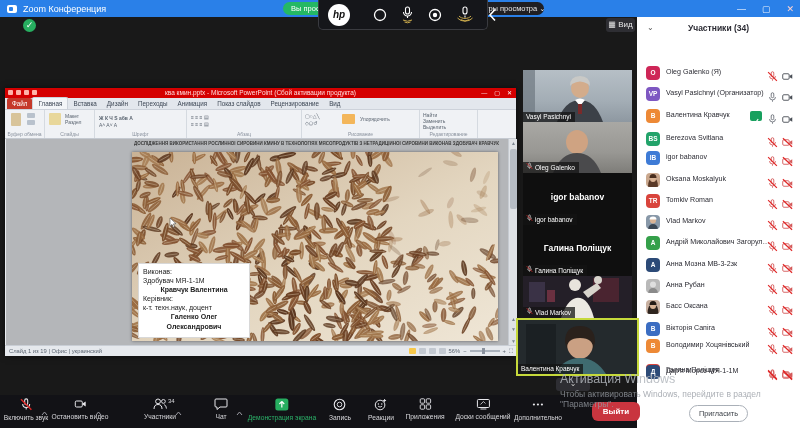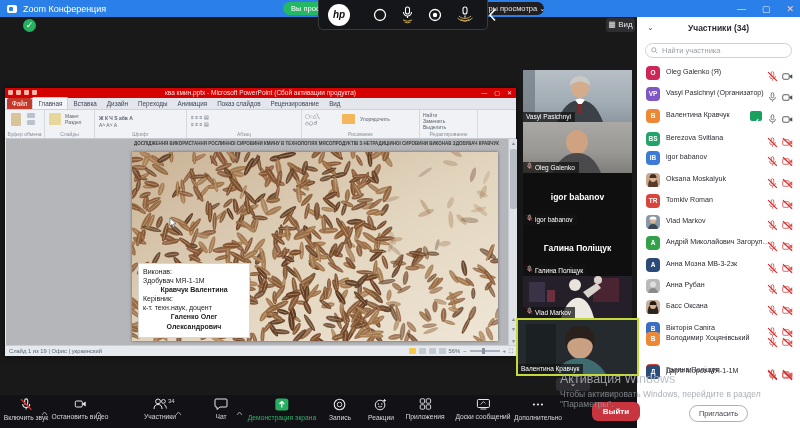--- a/index.html
+++ b/index.html
@@ -1496,27 +1496,20 @@
   </div>
 
   <div id="filmstrip"></div>
   <div class="abs" id="strip-collapse">⌄</div>
 
   <div class="abs" id="panel">
     <div id="panel-header">
       <span class="chev">⌄</span>
       <div class="ttl">Участники (34)</div>
     </div>
-    <div id="search">
-      <svg class="mag" viewBox="0 0 10 10">
-          <circle cx="4" cy="4" r="3" fill="none" stroke="#9aa0a8" stroke-width="1.2"></circle>
-          <line x1="6.3" y1="6.3" x2="9" y2="9" stroke="#9aa0a8" stroke-width="1.2"></line>
-        </svg>
-      <span>Найти участника</span>
-    </div>
     <div id="plist">
         <div class="prow" style="top: 46px;">
           <span class="av" style="background:#CE2657">O</span>
           <span class="nm">Oleg Galenko (Я)</span>
           <span class="ic mic"><svg width="11" height="11" viewBox="0 0 12 12">
               <rect x="4.6" y="0.8" width="2.8" height="5.4" rx="1.4" fill="none" stroke="#D45B5B" stroke-width="1"></rect>
               <path d="M2.8 5.5 a3.2 3.2 0 0 0 6.4 0" fill="none" stroke="#D45B5B" stroke-width="1"></path>
               <line x1="6" y1="9" x2="6" y2="10.6" stroke="#D45B5B" stroke-width="1"></line>
               <line x1="1.2" y1="1.2" x2="10.8" y2="10.8" stroke="#E02828" stroke-width="1.3"></line>
             </svg></span>
@@ -1716,21 +1709,21 @@
               <path d="M2.8 5.5 a3.2 3.2 0 0 0 6.4 0" fill="none" stroke="#D45B5B" stroke-width="1"></path>
               <line x1="6" y1="9" x2="6" y2="10.6" stroke="#D45B5B" stroke-width="1"></line>
               <line x1="1.2" y1="1.2" x2="10.8" y2="10.8" stroke="#E02828" stroke-width="1.3"></line>
             </svg></span>
           <span class="ic cam"><svg width="11" height="11" viewBox="0 0 12 12">
               <rect x="0.8" y="3" width="7" height="6" rx="1.2" fill="none" stroke="#D45B5B" stroke-width="1"></rect>
               <polygon points="8.4,5.2 11.2,3.6 11.2,8.4 8.4,6.8" fill="#D45B5B"></polygon>
               <line x1="1" y1="1.4" x2="11" y2="10.6" stroke="#E02828" stroke-width="1.3"></line>
             </svg></span>
         </div>
-        <div class="prow" style="top: 312px;">
+        <div class="prow" style="top: 319px;">
           <span class="av" style="background:#ED8936">B</span>
           <span class="nm">Володимир Хоцянівський</span>
           <span class="ic mic"><svg width="11" height="11" viewBox="0 0 12 12">
               <rect x="4.6" y="0.8" width="2.8" height="5.4" rx="1.4" fill="none" stroke="#D45B5B" stroke-width="1"></rect>
               <path d="M2.8 5.5 a3.2 3.2 0 0 0 6.4 0" fill="none" stroke="#D45B5B" stroke-width="1"></path>
               <line x1="6" y1="9" x2="6" y2="10.6" stroke="#D45B5B" stroke-width="1"></line>
               <line x1="1.2" y1="1.2" x2="10.8" y2="10.8" stroke="#E02828" stroke-width="1.3"></line>
             </svg></span>
           <span class="ic cam"><svg width="11" height="11" viewBox="0 0 12 12">
               <rect x="0.8" y="3" width="7" height="6" rx="1.2" fill="none" stroke="#D45B5B" stroke-width="1"></rect>

